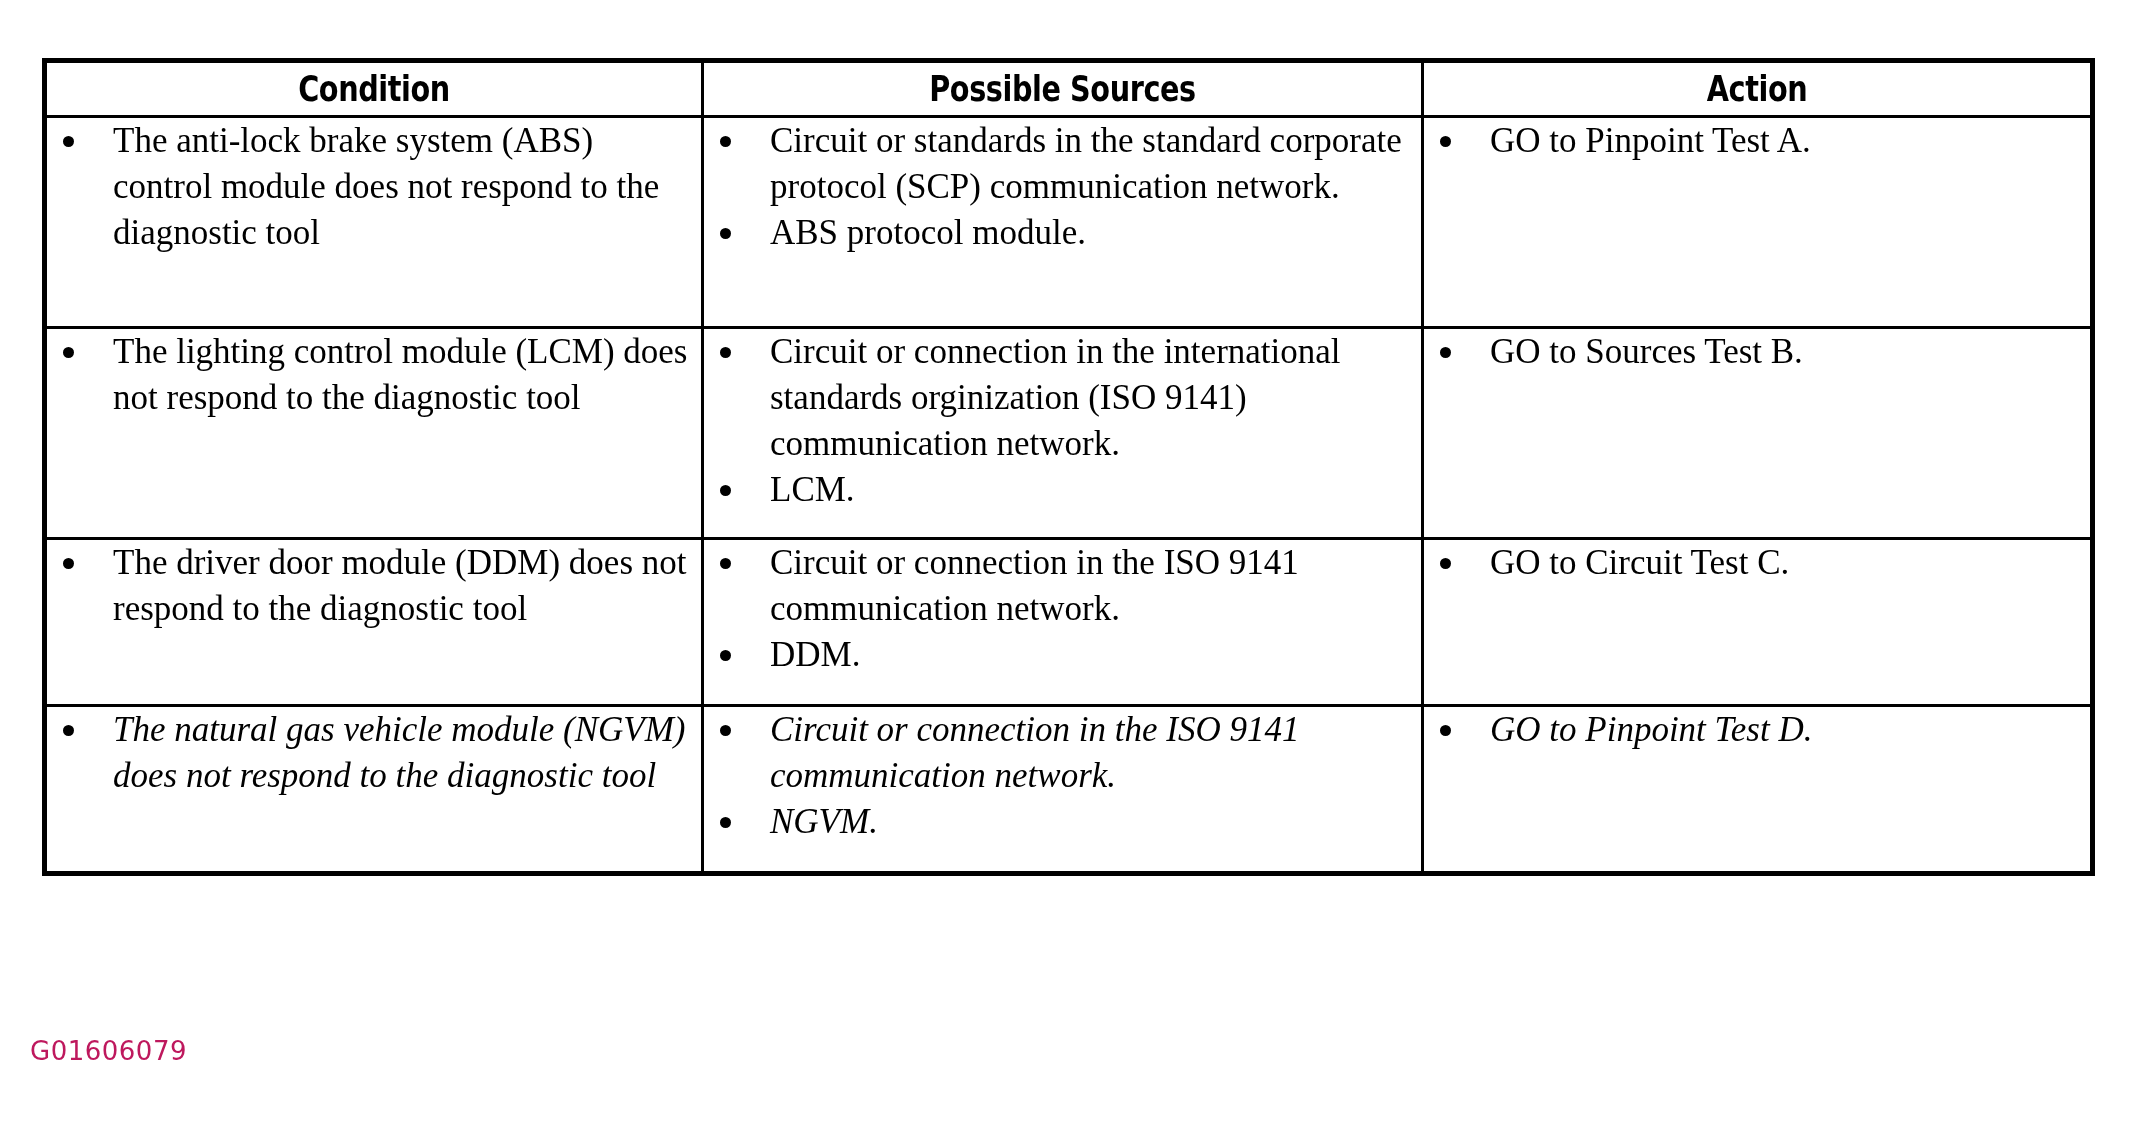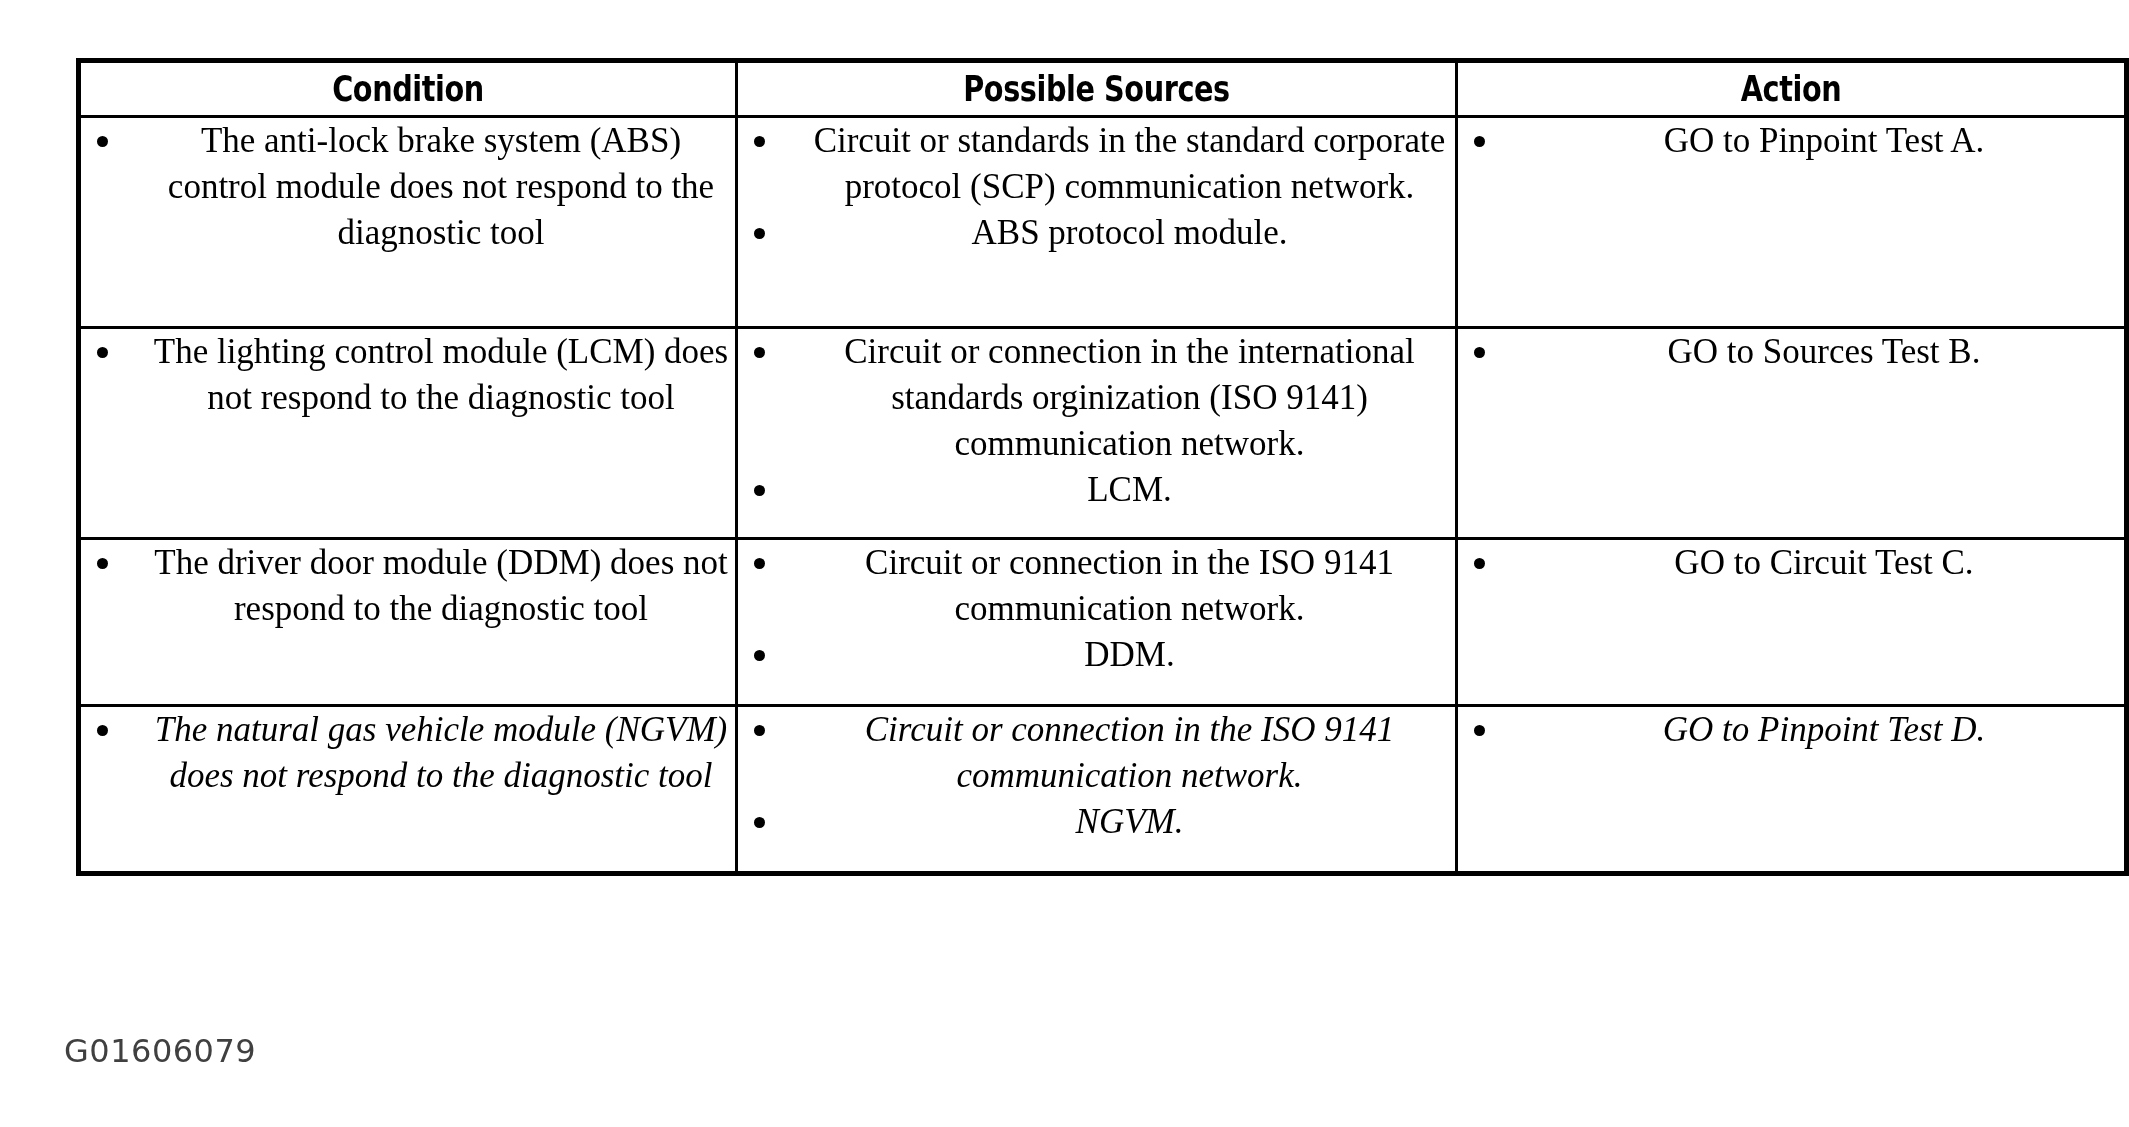--- a/index.html
+++ b/index.html
@@ -14,21 +14,20 @@
     overflow: hidden;
     font-family: "Liberation Serif", "DejaVu Serif", serif;
     color: #000000;
     -webkit-font-smoothing: none;
   }
 
   .page {
     position: relative;
     width: 1683px;
     height: 1127px;
-    margin-left: 34px;
   }
 
   
   .diag-table {
     position: absolute;
     left: 42px;
     top: 58px;
     width: 2048px;
     border-collapse: collapse;
     table-layout: fixed;
@@ -95,45 +94,44 @@
     margin: 0;
     padding: 0;
   }
   ul.bullets li {
     position: relative;
     padding-left: 66px;
     font-size: 35px;
     line-height: 46px;
     font-family: "Liberation Serif", "DejaVu Serif", serif;
     margin-bottom: 0;
-    text-align: center;
   }
   ul.bullets li .bullet-dot {
     position: absolute;
     left: 16px;
     top: 18px;
     width: 11px;
     height: 11px;
     background: #000000;
     border-radius: 50%;
   }
   ul.bullets li .li-text {
     display: block;
   }
 
   
   .caption {
     position: absolute;
     left: 30px;
     top: 1036px;
     font-family: "DejaVu Sans", "Liberation Sans", sans-serif;
-    font-size: 32px;
+    font-size: 26px;
     line-height: 30px;
     letter-spacing: 0.5px;
-    color: #404040;
+    color: #be185d;
   }
 </style>
 </head>
 <body>
 
 <div class="page">
 
   <table class="diag-table">
     <colgroup>
       <col class="c-cond">

